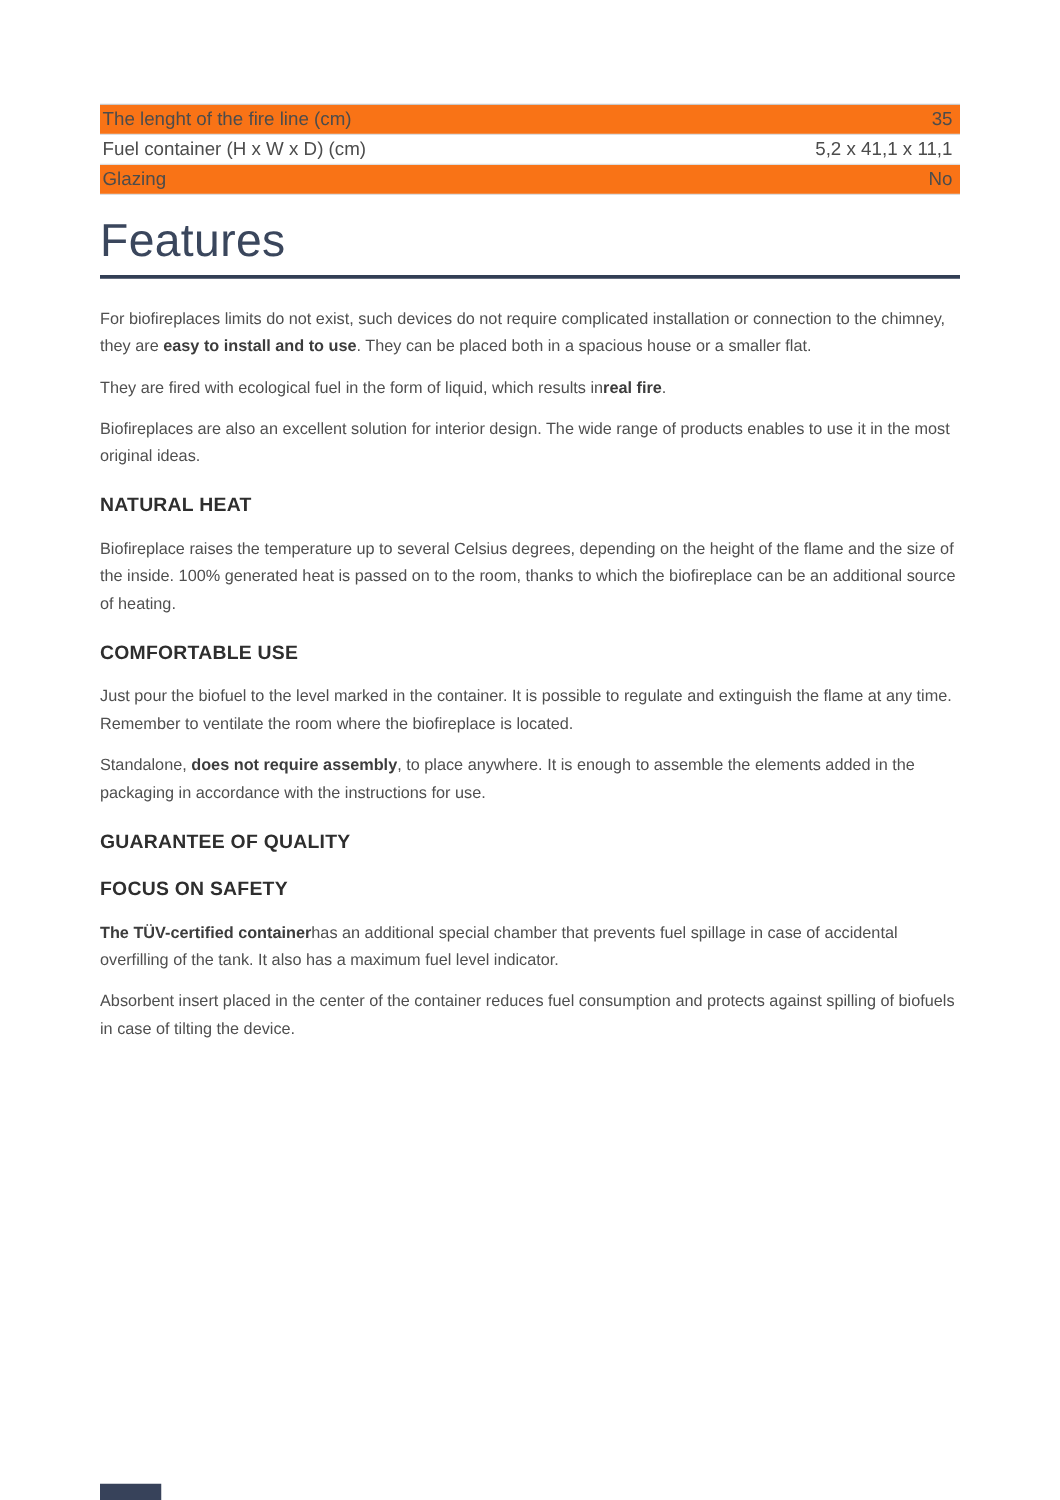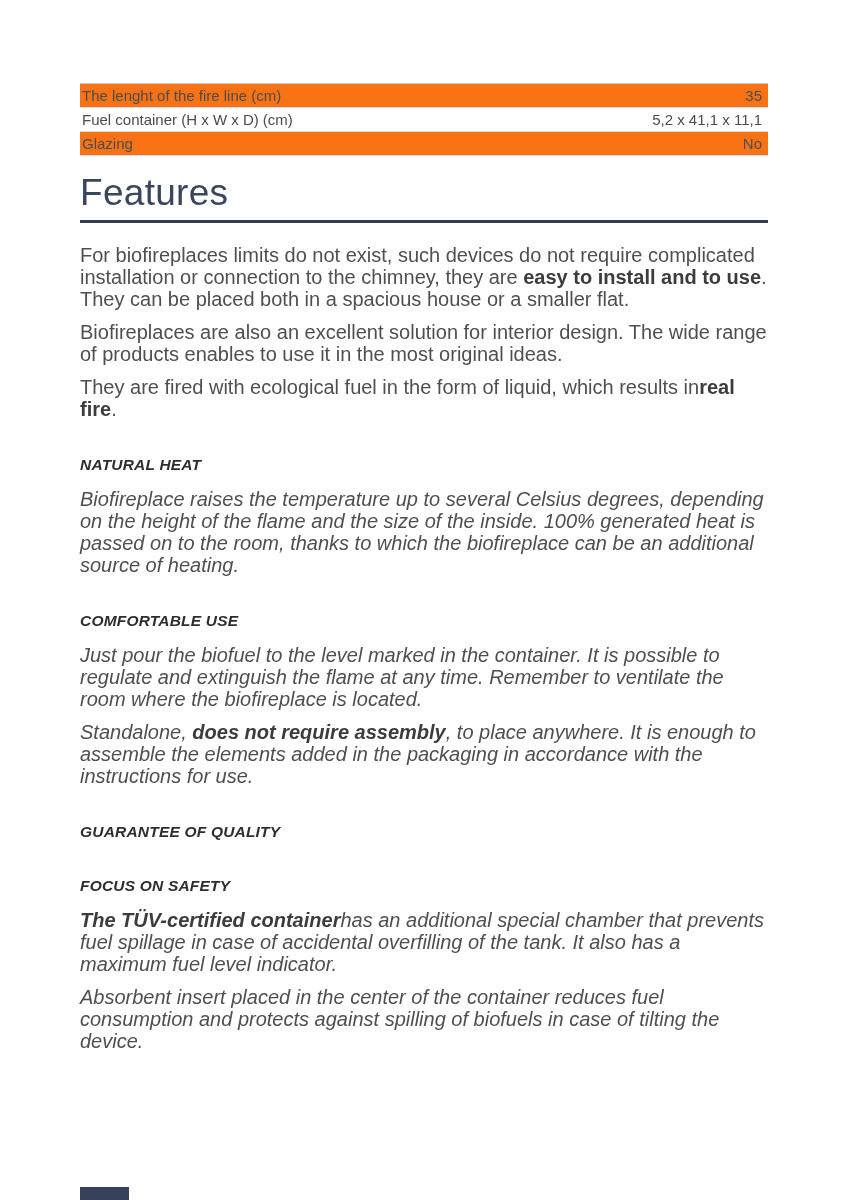--- a/index.html
+++ b/index.html
@@ -49,28 +49,28 @@
   .title-rule {
     height: 3px;
     background: #323e54;
     margin-top: 6px;
   }
 
   
   .intro { margin-top: 21px; }
   p.body-p {
     margin: 0 0 11px 0;
-    font-size: 20px;
+    font-size: 13px;
     line-height: 22px;
     color: #4f4f4f;
     font-weight: 400;
   }
   p.body-p b { font-weight: 700; color: #3c3c3c; }
 
-  .section { margin-top: 36px; font-style: italic; }
+  .section { margin-top: 20px; }
   h3.section-heading {
     margin: 0 0 14px 0;
     font-size: 15.5px;
     line-height: 18px;
     font-weight: 700;
     color: #2e2e2e;
     letter-spacing: 0.2px;
   }
 
   
@@ -102,22 +102,22 @@
             <td class="value">No</td>
           </tr>
         </tbody>
     </table>
 
     <h1 class="features-title">Features</h1>
     <div class="title-rule"></div>
 
     <div class="intro">
         <p class="body-p"><span>For biofireplaces limits do not exist, such devices do not require complicated installation or connection to the chimney, they are </span><b>easy to install and to use</b><span>. They can be placed both in a spacious house or a smaller flat.</span></p>
+        <p class="body-p"><span>They are fired with ecological fuel in the form of liquid, which results in</span><b>real fire</b><span>.</span></p>
         <p class="body-p"><span>Biofireplaces are also an excellent solution for interior design. The wide range of products enables to use it in the most original ideas.</span></p>
-        <p class="body-p"><span>They are fired with ecological fuel in the form of liquid, which results in</span><b>real fire</b><span>.</span></p>
       </div>
 
     <div>
         <div class="section">
           <h3 class="section-heading">NATURAL HEAT</h3>
           <p class="body-p"><span>Biofireplace raises the temperature up to several Celsius degrees, depending on the height of the flame and the size of the inside. 100% generated heat is passed on to the room, thanks to which the biofireplace can be an additional source of heating.</span></p>
         </div>
         <div class="section">
           <h3 class="section-heading">COMFORTABLE USE</h3>
           <p class="body-p"><span>Just pour the biofuel to the level marked in the container. It is possible to regulate and extinguish the flame at any time. Remember to ventilate the room where the biofireplace is located.</span></p>

